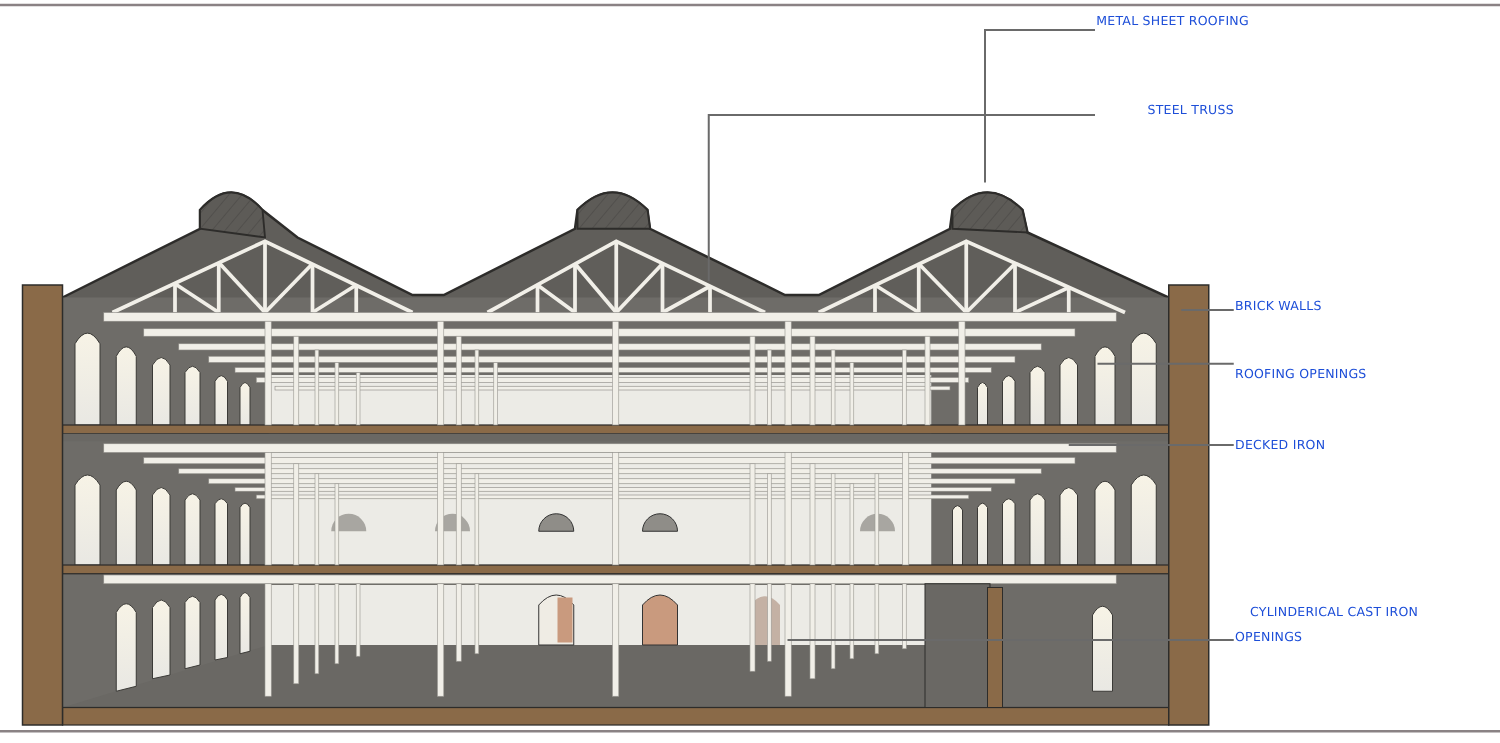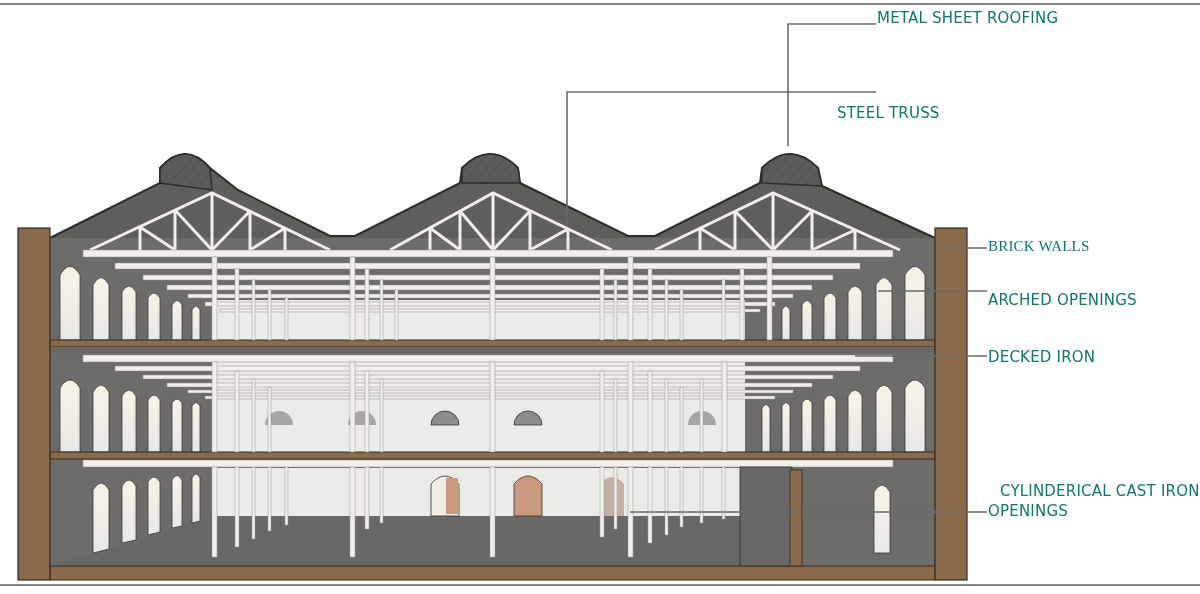--- a/index.html
+++ b/index.html
@@ -1,21 +1,21 @@
 <!DOCTYPE html>
 <html><head>
 <meta charset="utf-8">
 <style>
   html, body { margin:0; padding:0; background:#ffffff; }
   body { width:1200px; height:594px; position:relative; overflow:hidden; font-family:"DejaVu Sans", sans-serif; }
   .frame-line { position:absolute; left:0; width:1200px; height:2px; background:#8a8284; }
   .frame-top { top:3px; }
   .frame-bottom { top:584px; }
   svg#section { position:absolute; left:0; top:0; }
-  .label { position:absolute; font-family:"DejaVu Sans", sans-serif; font-size:15px; color:#0f766e; letter-spacing:0.2px; white-space:nowrap; line-height:18px; }
+  .label { position:absolute; font-family:"DejaVu Sans", sans-serif; font-size:10px; color:#1d4ed8; letter-spacing:0.2px; white-space:nowrap; line-height:18px; }
 </style>
 </head>
 <body>
 
 <div class="frame-line frame-top"></div>
 <div class="frame-line frame-bottom"></div>
 
 <svg id="section" width="1200" height="594" viewBox="0 0 1200 594">
   <defs>
     <linearGradient id="archGlow" x1="0" y1="0" x2="0" y2="1">
@@ -231,18 +231,18 @@
     <polyline points="788,146 788,24 876,24"></polyline>
     <polyline points="567,225 567,92 876,92"></polyline>
     <line x1="945" y1="248" x2="987" y2="248"></line>
     <line x1="878" y1="291" x2="987" y2="291"></line>
     <line x1="855" y1="356" x2="987" y2="356"></line>
     <line x1="630" y1="512" x2="987" y2="512"></line>
   </g>
 </svg>
 
 <div class="label" style="left:877px; top:9px;">METAL SHEET ROOFING</div>
-<div class="label" style="left:837px; top:80px;margin-top:24px;">STEEL TRUSS</div>
-<div class="label" style="left:988px; top:237px;font-family:Liberation Serif, serif;">BRICK WALLS</div>
-<div class="label" style="left:988px; top:291px;">ARCHED OPENINGS</div>
+<div class="label" style="left:918px; top:80px;">STEEL TRUSS</div>
+<div class="label" style="left:988px; top:237px;">BRICK WALLS</div>
+<div class="label" style="left:988px; top:291px;">ROOFING OPENINGS</div>
 <div class="label" style="left:988px; top:348px;">DECKED IRON</div>
 <div class="label" style="left:988px; top:482px;margin-left:12px;">CYLINDERICAL CAST IRON</div>
 <div class="label" style="left:988px; top:502px;">OPENINGS</div>
 
 </body></html>

